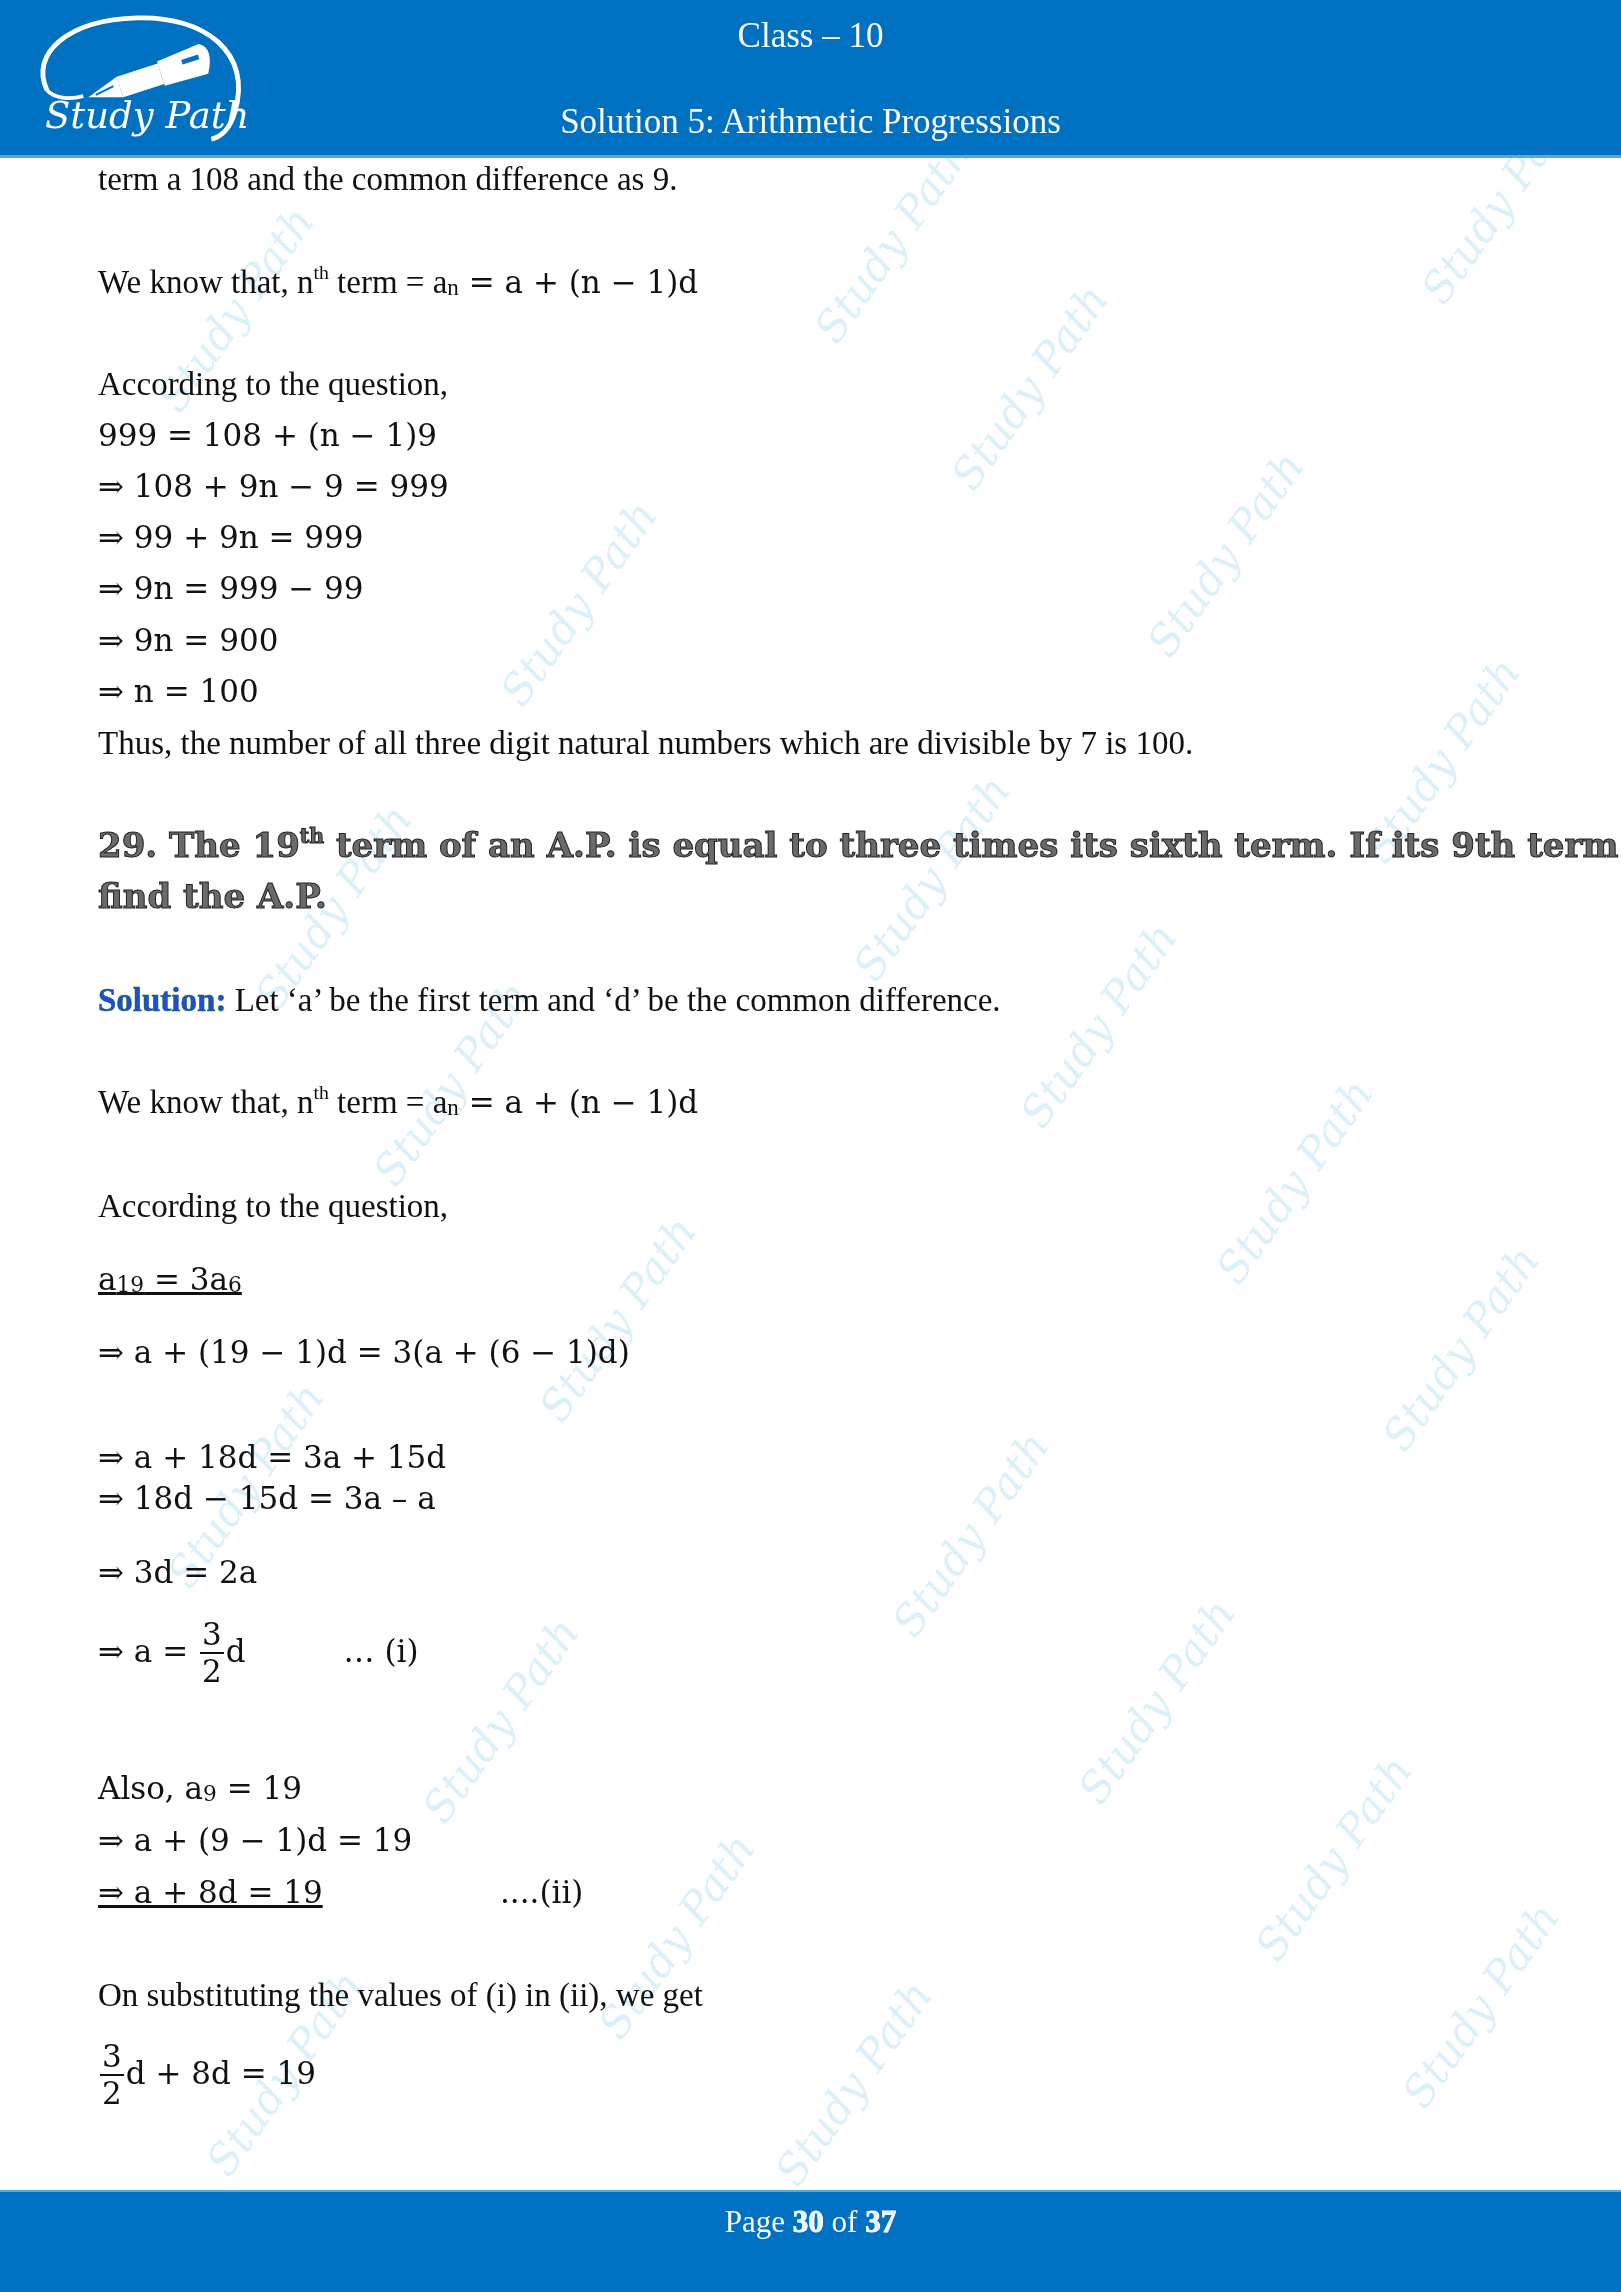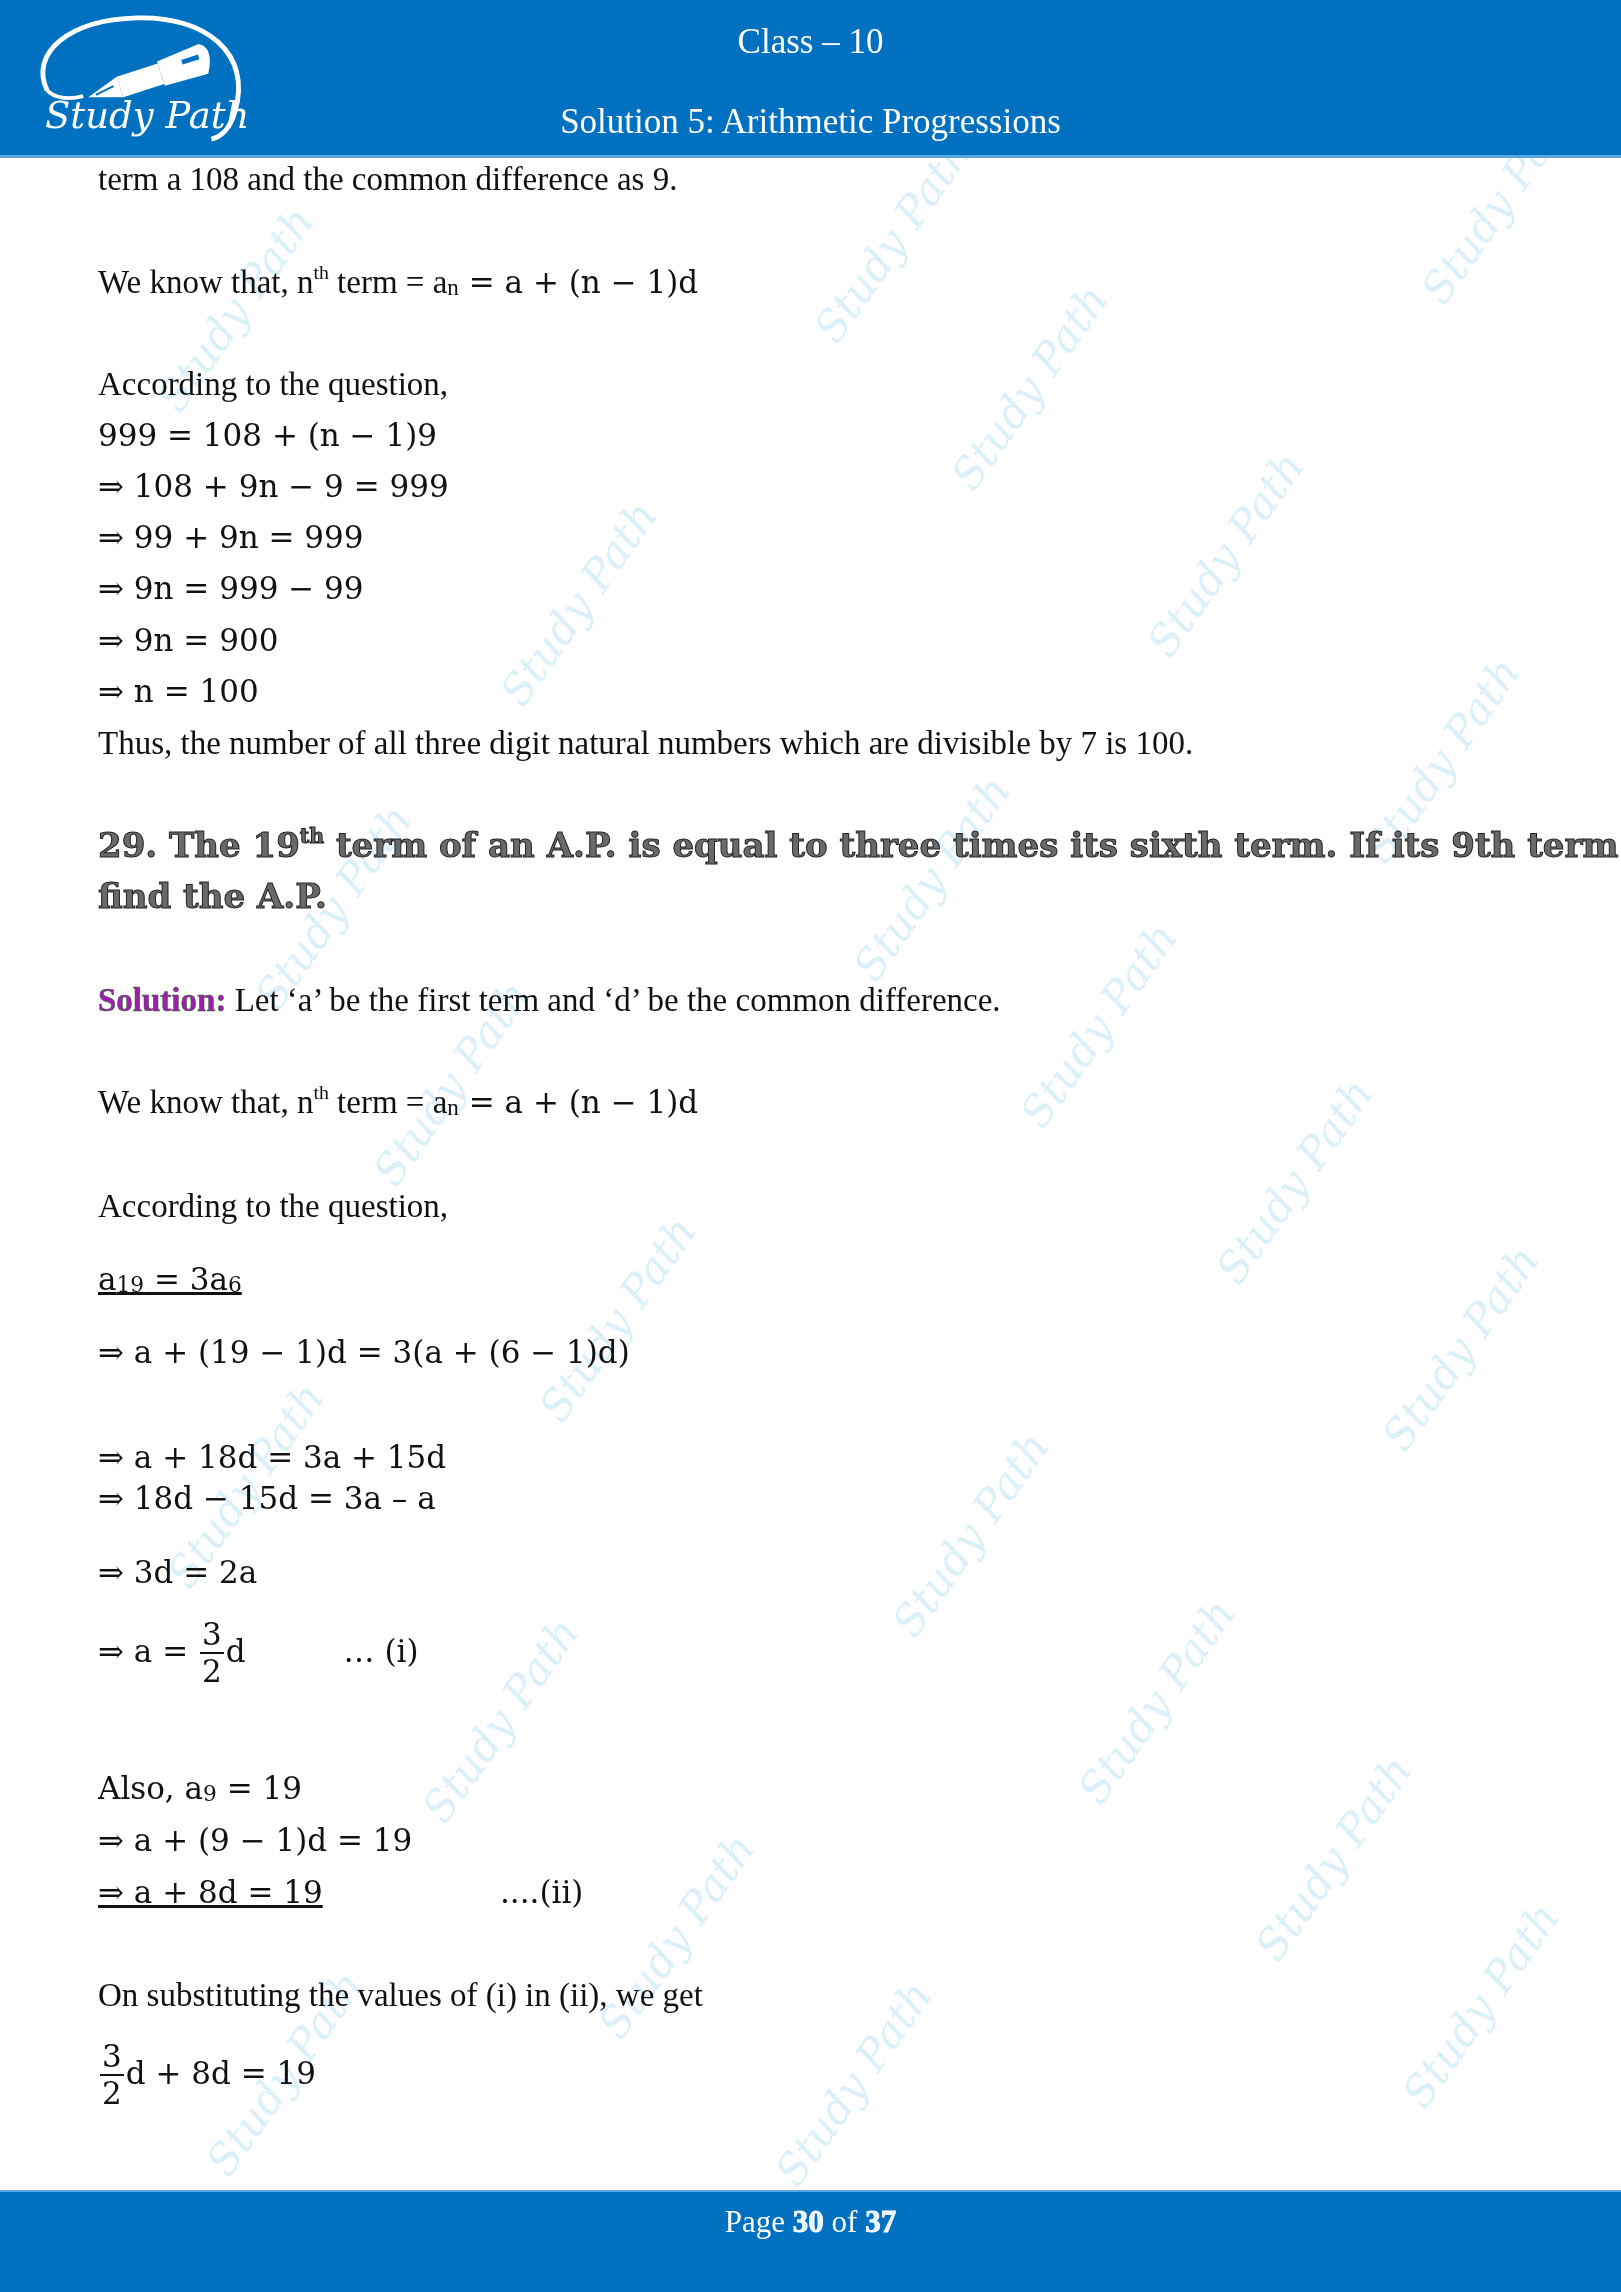--- a/index.html
+++ b/index.html
@@ -10,21 +10,21 @@
     color:#111;
   }
   .header {
     position:absolute; left:0; top:0; width:1621px; height:155px;
     background:#0070c0; border-bottom:3.9px solid #5aa7dd;
   }
   .header .line {
     position:absolute; left:0; width:1621px; text-align:center;
     color:#ffffff; font-family:"Liberation Serif", serif;
   }
-  .header .l1 { top:22px; font-size:35px; }
+  .header .l1 { top:16px; font-size:35px; }
   .header .l2 { top:59px; font-size:35px; }
   .header .l3 { top:102px; font-size:35px; }
   .logo { position:absolute; left:29px; top:13.7px; width:220px; height:135px; }
   .logo-text {
     position:absolute; left:45px; top:94px; color:#fff;
     font-family:"DejaVu Serif", serif; font-style:italic; font-size:37px;
     letter-spacing:0px;
   }
   .footer {
     position:absolute; left:0; top:2190px; width:1621px; height:103px;
@@ -43,21 +43,21 @@
   .txt {
     position:absolute; left:98px; font-size:33px; line-height:39px; white-space:nowrap;
     font-family:"Liberation Serif", "DejaVu Serif", serif; color:#111;
   }
   .math { font-family:"DejaVu Serif", serif; font-size:31px; }
   .q {
     position:absolute; left:98px; font-size:34px; line-height:39px;
     font-family:"DejaVu Serif", serif; font-weight:bold;
     color:#6a6a6a; -webkit-text-stroke:1px #222; white-space:nowrap;
   }
-  .sol-label { color:#a21caf; font-weight:bold; -webkit-text-stroke:0.5px #1f6a1f; font-family:"Liberation Serif", serif; }
+  .sol-label { color:#1d4ed8; font-weight:bold; -webkit-text-stroke:0.5px #1f6a1f; font-family:"Liberation Serif", serif; }
   sup { font-size:0.6em; vertical-align:0.7em; line-height:0; }
   sub { font-size:0.7em; vertical-align:-0.1em; line-height:0; }
   .frac { display:inline-block; vertical-align:middle; text-align:center; margin:0 2px; }
   .frac span { display:block; line-height:35px; }
   .frac .num-f { border-bottom:2px solid #111; padding:0 2px; }
 </style>
 </head>
 <body>
 
 <div>

